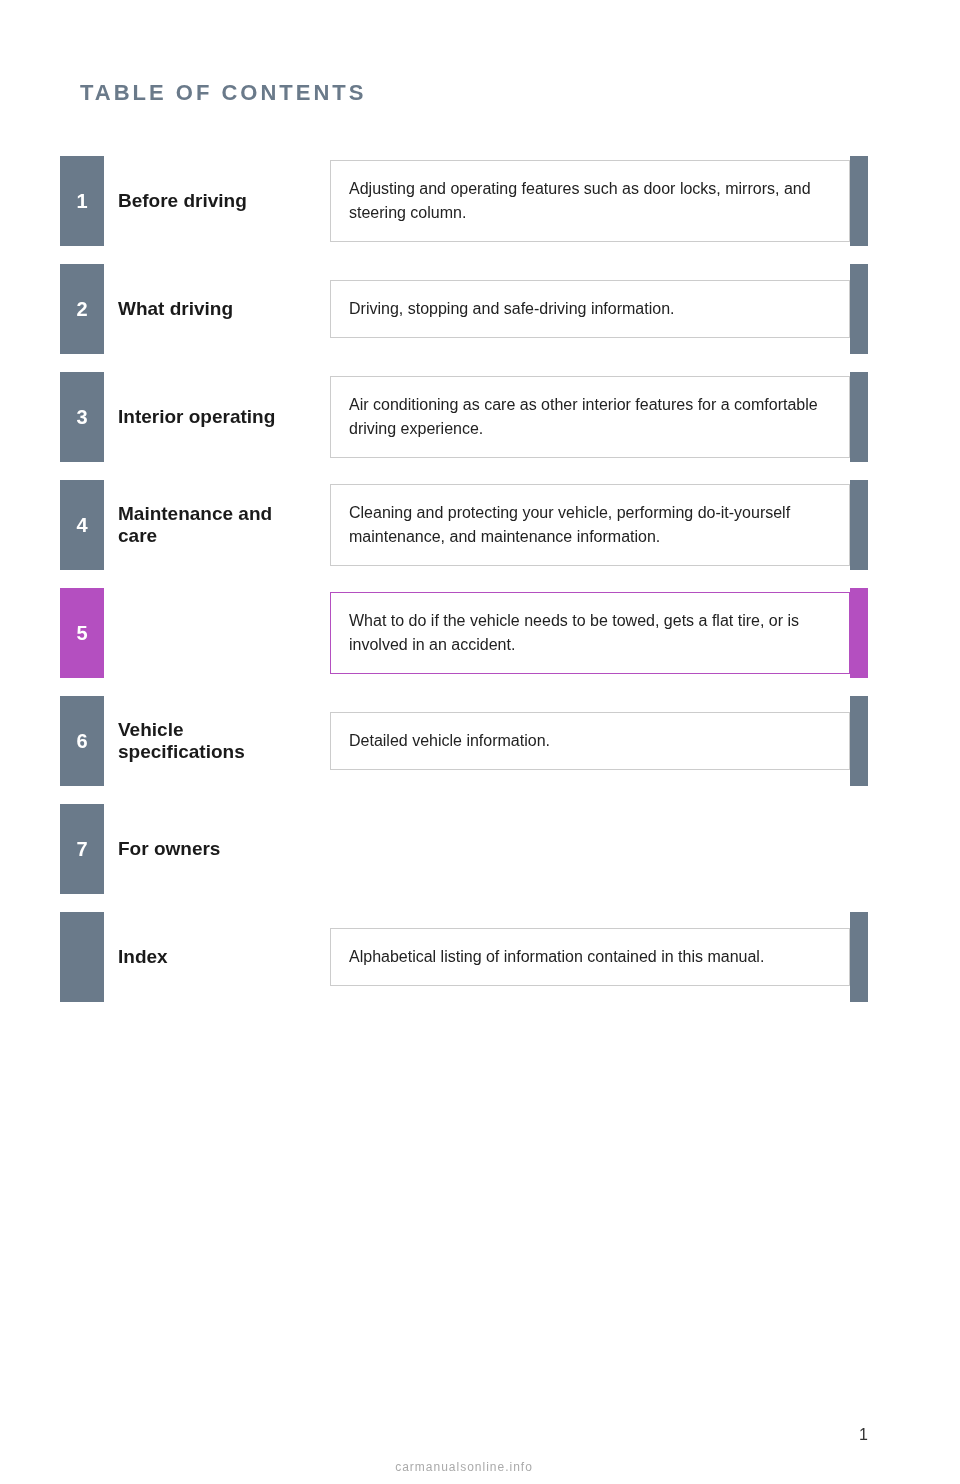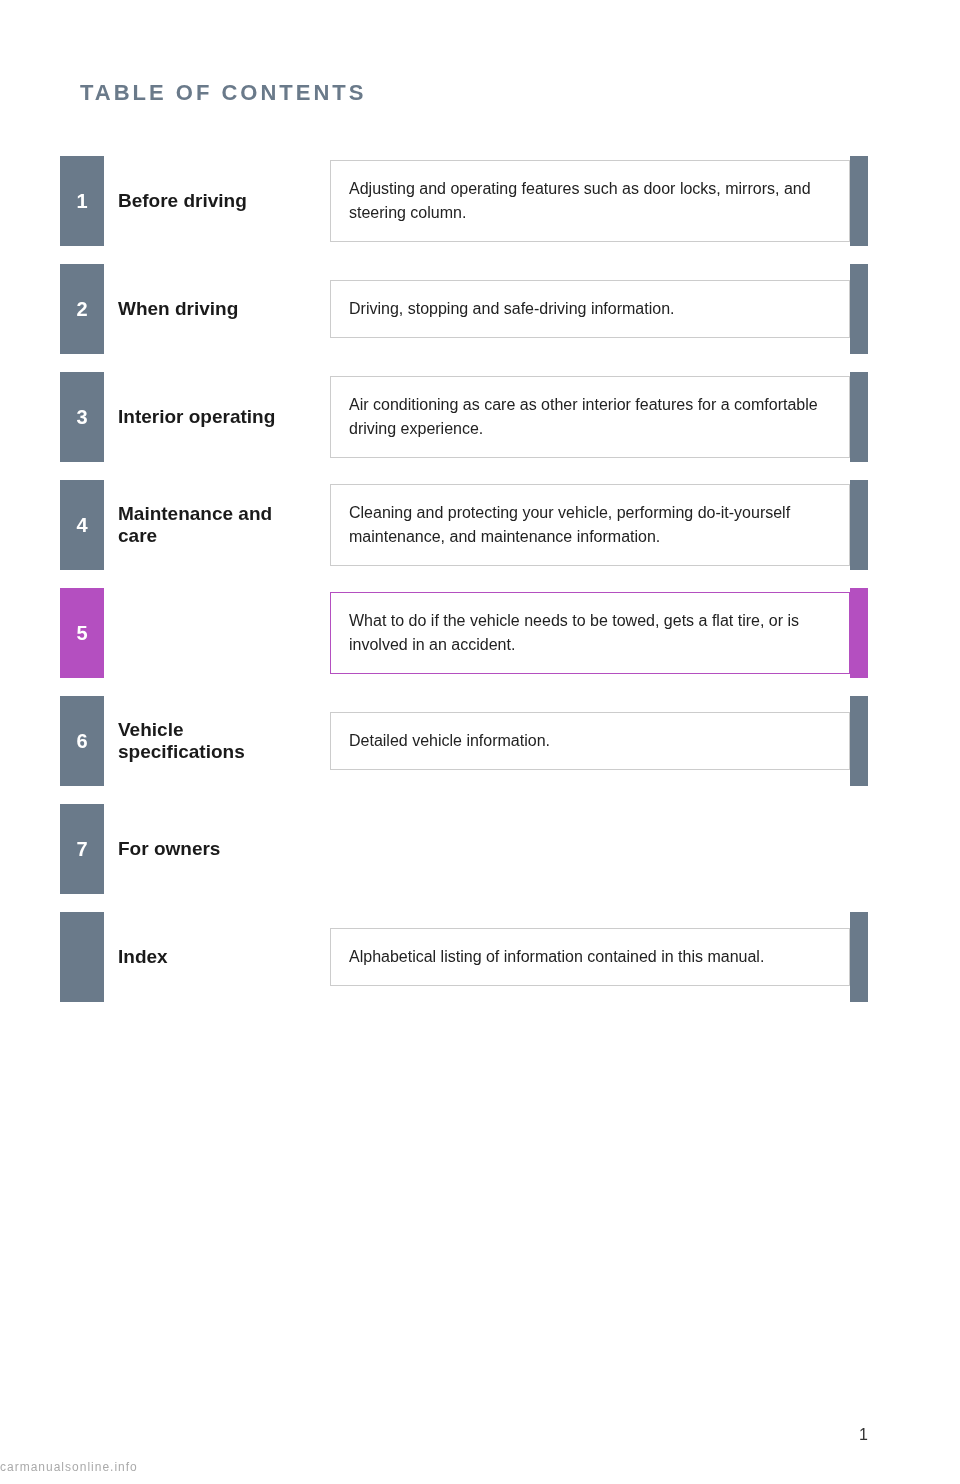--- a/index.html
+++ b/index.html
@@ -116,20 +116,21 @@
       right: 60px;
       font-size: 16px;
       color: #333333;
     }
 
     .watermark {
       position: absolute;
       bottom: 10px;
       right: 0;
       left: 0;
+      text-align: center;
       font-size: 12px;
       color: #aaaaaa;
       letter-spacing: 1px;
     }
   </style>
 </head>
 <body>
 
 <div class="page">
   <div class="page-title">TABLE OF CONTENTS</div>
@@ -141,21 +142,21 @@
         <div class="entry-title">Before driving</div>
       </div>
       <div class="entry-desc-wrap">
         <div class="entry-desc-box">Adjusting and operating features such as door locks, mirrors, and steering column.</div>
         <div class="entry-right-bar"></div>
       </div>
     </div>
       <div class="toc-entry color-gray">
       <div class="entry-left">
         <div class="entry-number">2</div>
-        <div class="entry-title">When driving</div>
+        <div class="entry-title">What driving</div>
       </div>
       <div class="entry-desc-wrap">
         <div class="entry-desc-box">Driving, stopping and safe-driving information.</div>
         <div class="entry-right-bar"></div>
       </div>
     </div>
       <div class="toc-entry color-gray">
       <div class="entry-left">
         <div class="entry-number">3</div>
         <div class="entry-title">Interior operating</div>

